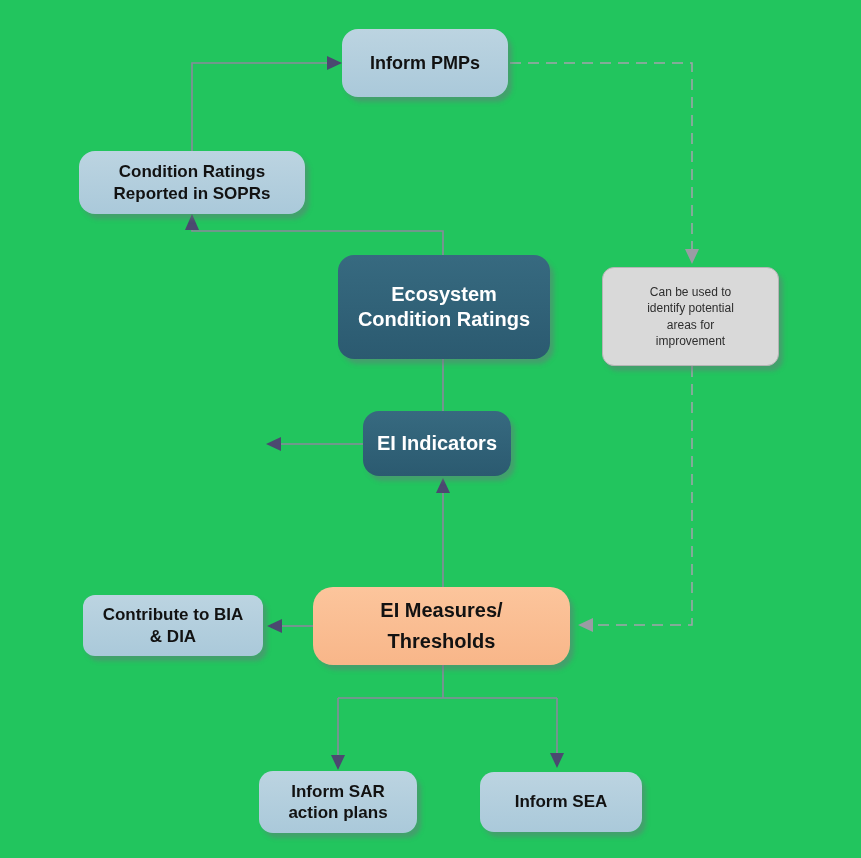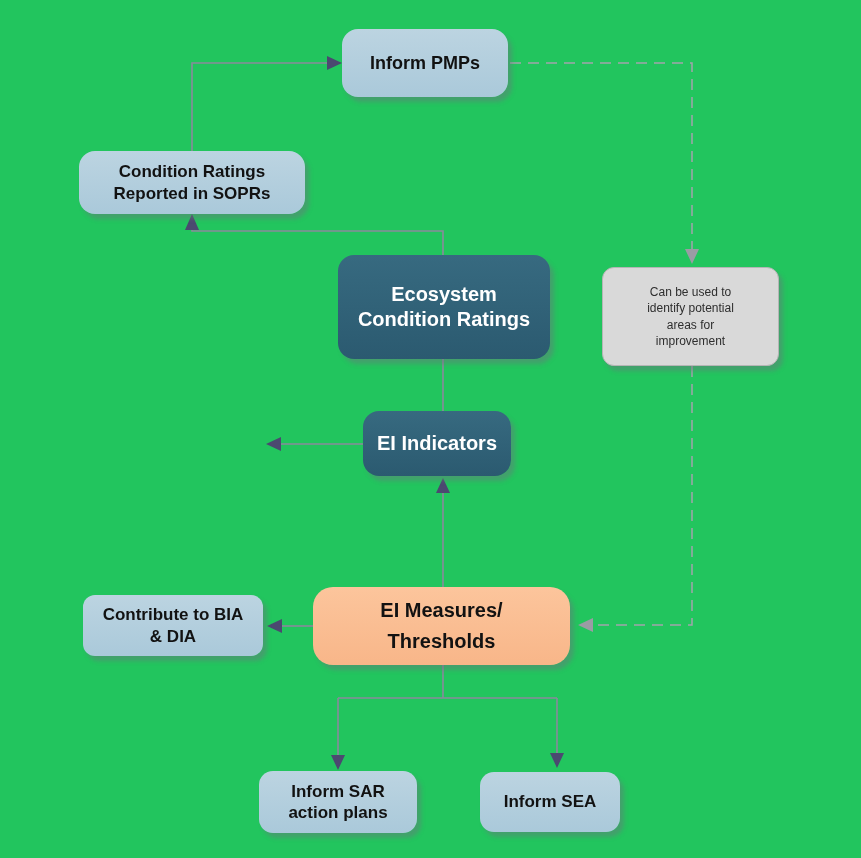--- a/index.html
+++ b/index.html
@@ -135,17 +135,17 @@
   <div class="node orange" style="left:313px;top:587px;width:257px;height:78px;gap:6px;">
     <span class="ln">EI Measures/</span>
     <span class="ln">Thresholds</span>
   </div>
 
   <div class="node light" style="left:259px;top:771px;width:158px;height:62px;border-radius:14px;align-items:center;">
     <span class="ln">Inform SAR</span>
     <span class="ln">action plans</span>
   </div>
 
-  <div class="node light" style="left:480px;top:772px;width:140px;height:60px;border-radius:14px;">
+  <div class="node light" style="left:480px;top:772px;width:162px;height:60px;border-radius:14px;">
     <span class="ln">Inform SEA</span>
   </div>
 
 </div>
 
 </body></html>

